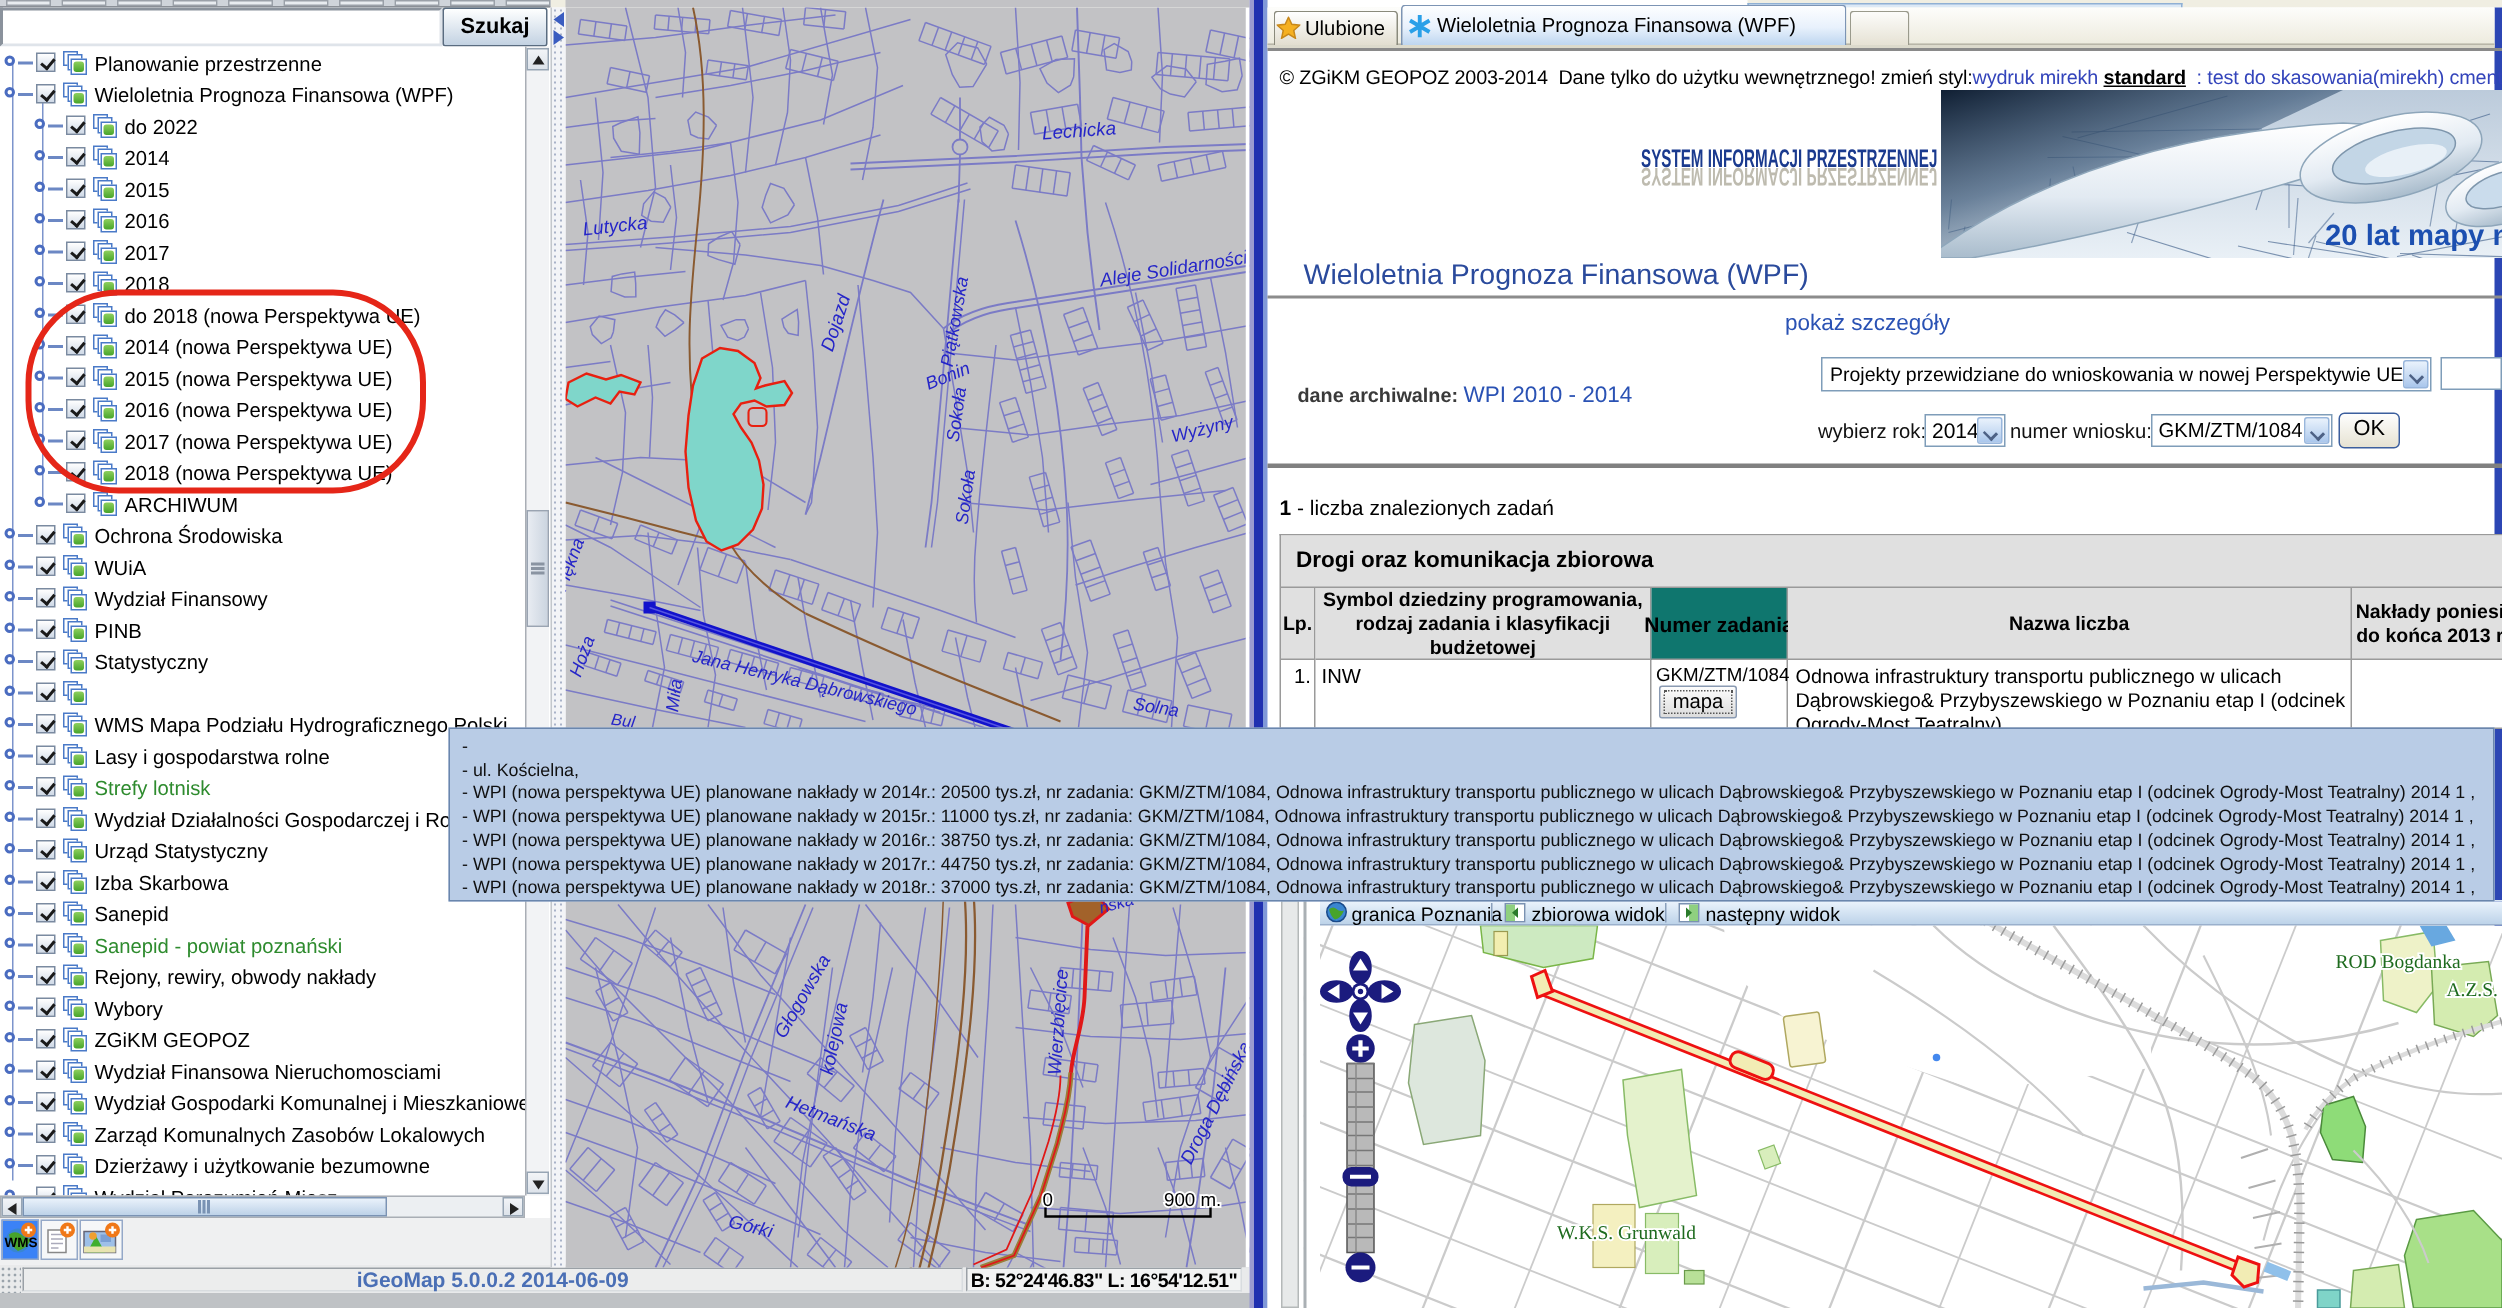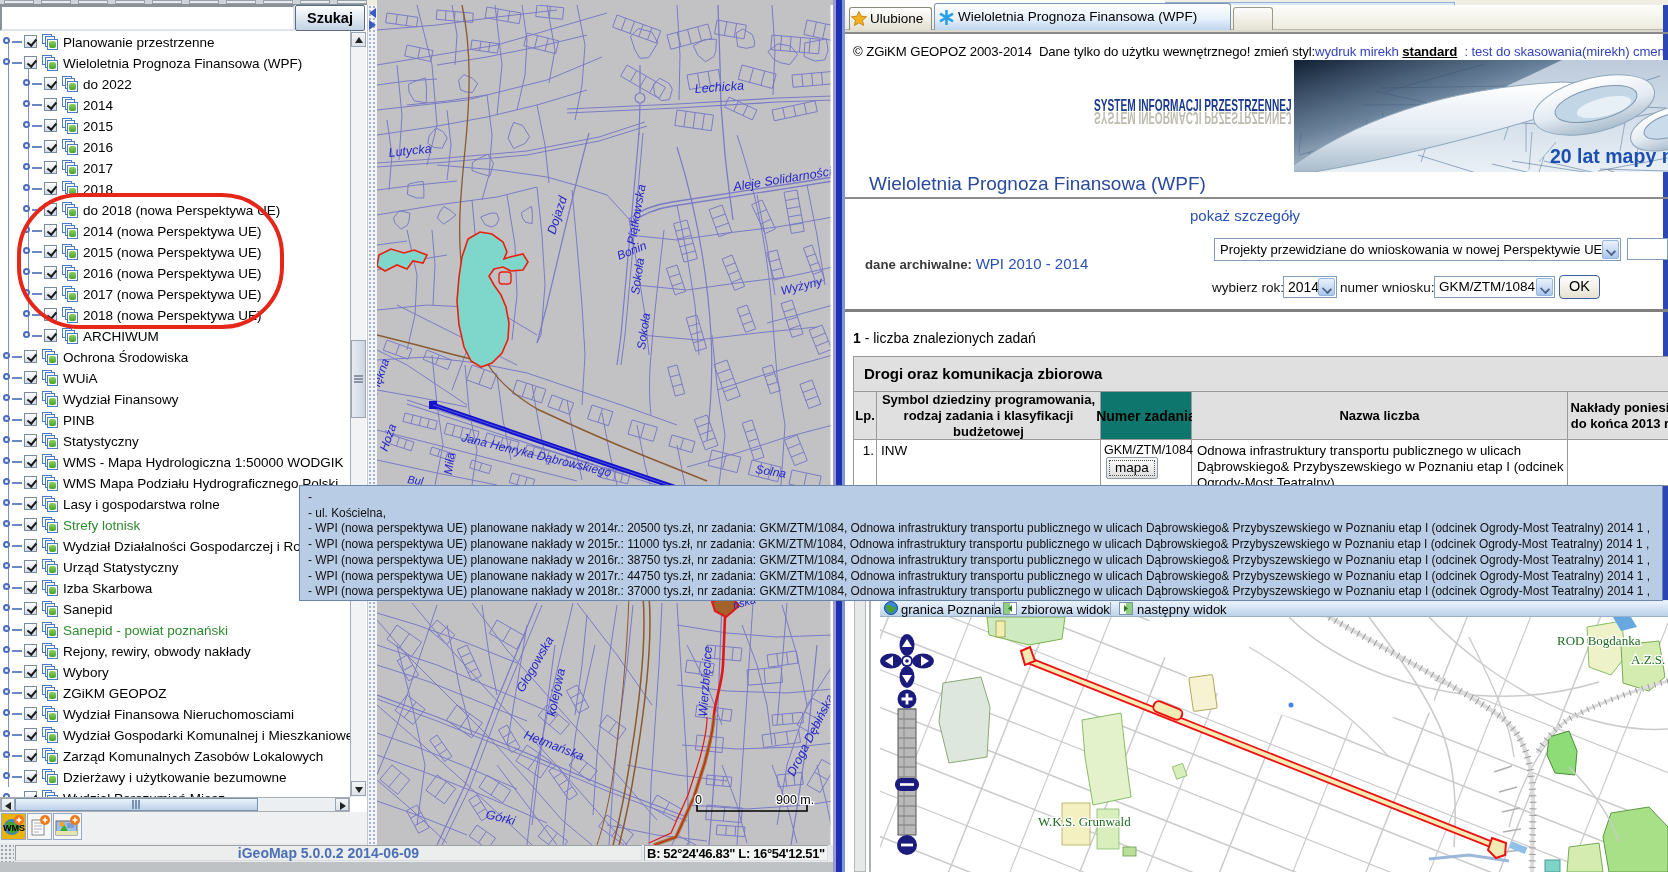--- a/index.html
+++ b/index.html
@@ -249,21 +249,20 @@
 <div class="tree-row " style="left:63px;top:400px;line-height:21px">Statystyczny</div>
 <div class="circ" style="left:3px;top:426px"></div>
 <div class="hln" style="left:12px;top:430px;width:10px"></div>
 <div class="cb" style="left:24px;top:424px"></div>
 <div class="ic" style="left:42px;top:423px">
       <span class="b1"></span>
       <span class="b2"></span>
       <span class="b3"></span>
       <span class="gr"></span>
     </div>
-<div class="tree-row " style="left:63px;top:421px;line-height:21px">WMS - Mapa Hydrologiczna 1:50000 WODGIK</div>
 <div class="circ" style="left:3px;top:447px"></div>
 <div class="hln" style="left:12px;top:451px;width:10px"></div>
 <div class="cb" style="left:24px;top:445px"></div>
 <div class="ic" style="left:42px;top:444px">
       <span class="b1"></span>
       <span class="b2"></span>
       <span class="b3"></span>
       <span class="gr"></span>
     </div>
 <div class="tree-row " style="left:63px;top:442px;line-height:21px">WMS Mapa Podziału Hydrograficznego Polski</div>
@@ -434,21 +433,21 @@
     <span class="tri-l" style="left:3px;top:3px"></span>
   </div>
 <div class="sbx" style="left:335px;top:798px;width:14px;height:13px">
     <span class="tri-r" style="left:4px;top:3px"></span>
   </div>
 <div class="a" style="left:15px;top:798px;width:243px;height:13px;background:linear-gradient(#eaf2fb,#bdd2e8);border:1px solid #7a93b4"></div>
 <div class="a" style="left:132px;top:800px;width:1.5px;height:9px;background:#7a93b4"></div>
 <div class="a" style="left:135px;top:800px;width:1.5px;height:9px;background:#7a93b4"></div>
 <div class="a" style="left:138px;top:800px;width:1.5px;height:9px;background:#7a93b4"></div>
 <div class="a" style="left:0;top:812px;width:367px;height:31px;background:#eff0f1"></div>
-<div class="a" style="left:1px;top:813px;width:25px;height:27px;background:#eab308;border:1px solid #94a8c8">
+<div class="a" style="left:1px;top:813px;width:25px;height:27px;background:#3b82f6;border:1px solid #94a8c8">
 <svg width="23" height="25" viewBox="0 0 23 25">
 <circle cx="10" cy="13" r="8" fill="#3a86d0"></circle>
       <path d="M4,9 Q8,6 12,9 T19,12 Q16,18 10,20 Q5,17 4,9Z" fill="#47a42b"></path>
 <text x="1" y="17" font-size="9" font-weight="bold" fill="#000" font-family="Liberation Sans">WMS</text>
 <circle cx="17" cy="6" r="5" fill="#f07818"></circle>
       <path d="M14.5,6 h5 M17,3.5 v5" stroke="#fff" stroke-width="1.6"></path>
     </svg></div>
 <div class="a" style="left:27px;top:813px;width:25px;height:27px;background:#f6f7f8;border:1px solid #94a8c8">
 <svg width="23" height="25" viewBox="0 0 23 25">
 <rect x="4" y="6" width="12" height="15" fill="#fff" stroke="#888"></rect>

